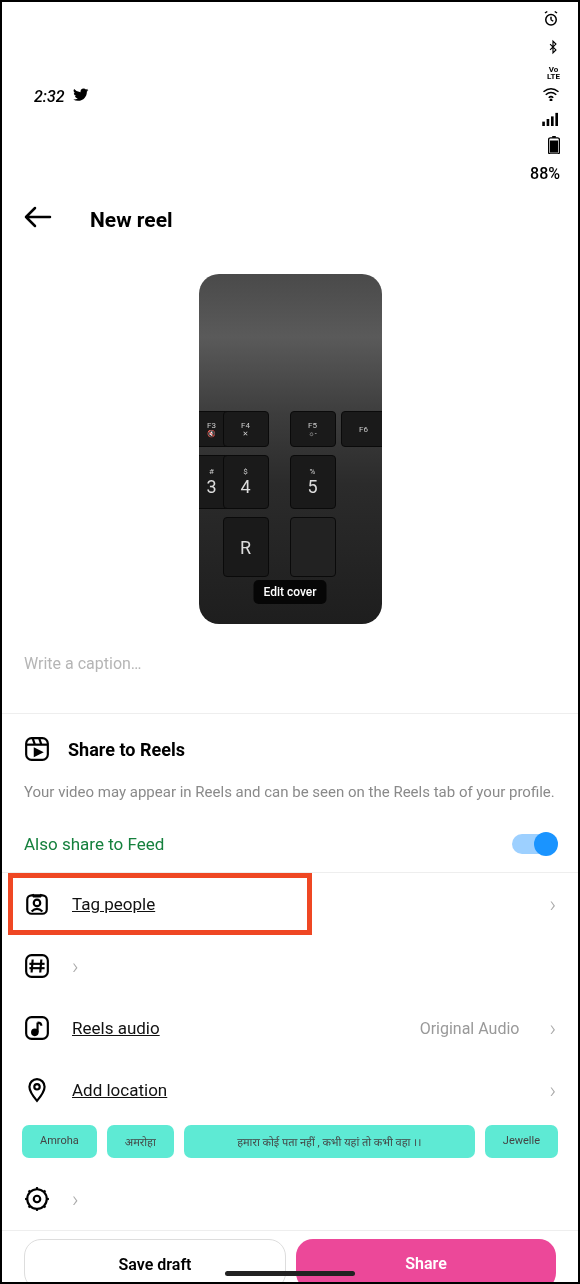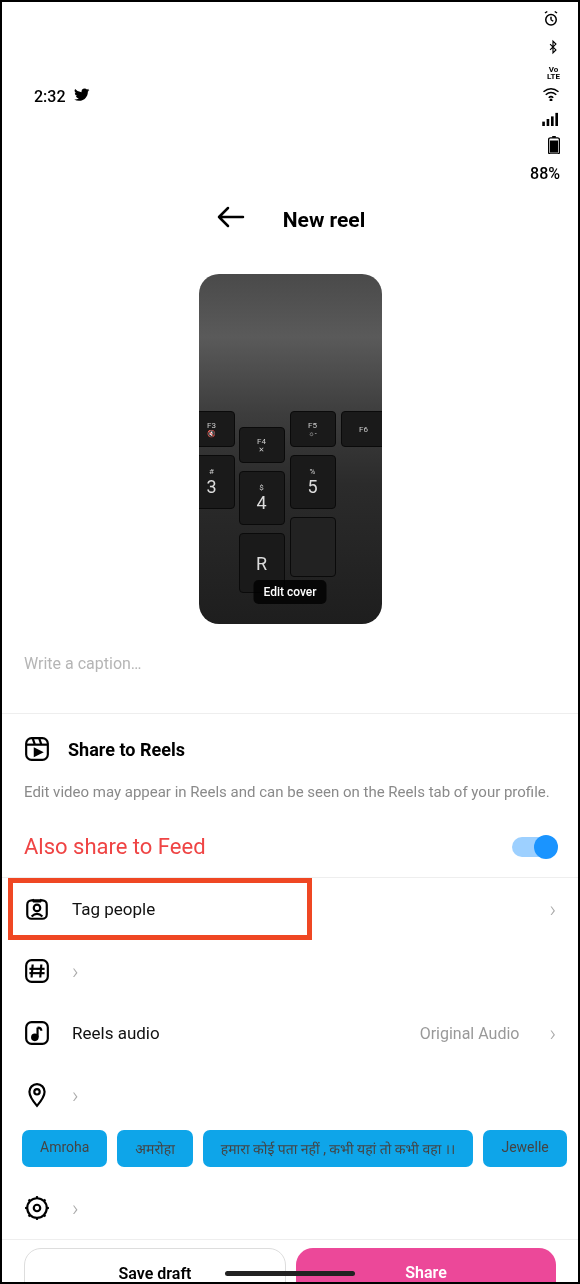--- a/index.html
+++ b/index.html
@@ -18,29 +18,28 @@
     }
     .status-bar {
       display: flex;
       justify-content: space-between;
       align-items: center;
       padding: 8px 18px 4px 32px;
       font-size: 16px;
       font-weight: 500;
       color: #000;
     }
-    .status-left { display: flex; align-items: center; gap: 8px; }
+    .status-left { display: flex; align-items: center; gap: 8px; font-style: italic; }
     .status-right { display: flex; align-items: flex-end; gap: 6px; flex-direction: column; }
     .twitter-icon { font-size: 15px; }
     .header {
       display: flex;
       align-items: center;
       padding: 16px 20px 14px;
       gap: 38px;
-      justify-content: center;
     }
     .back-arrow {
       font-size: 28px;
       font-weight: 300;
     }
     .header-title {
       font-size: 21px;
       font-weight: 700;
     }
     .cover-wrap {
@@ -75,21 +74,21 @@
       align-items: center;
       justify-content: center;
       padding: 3px;
     }
     .key .top { font-size: 8px; }
     .key .big { font-size: 18px; color: #ddd; }
     .key.row1 { top: 4px; width: 46px; height: 36px; }
     .key.row2 { top: 48px; width: 46px; height: 54px; }
     .key.row3 { top: 110px; width: 46px; height: 60px; }
     .k1 { left: -2px; }
-    .k2 { left: 48px; margin-top: 16px; }
+    .k2 { left: 32px; }
     .k3 { left: 99px; }
     .k4 { left: 150px; }
     .edit-cover {
       position: absolute;
       bottom: 20px;
       left: 50%;
       transform: translateX(-50%);
       background: rgba(0,0,0,0.8);
       color: #fff;
       font-size: 12px;
@@ -120,21 +119,21 @@
       font-size: 15px;
       color: #8a8a8a;
       line-height: 1.45;
     }
     .feed-row {
       display: flex;
       align-items: center;
       justify-content: space-between;
       padding: 18px 22px 18px;
     }
-    .feed-label { font-size: 22px; color: #ef4444; }
+    .feed-label { font-size: 17px; color: #15803d; }
     .toggle {
       width: 44px;
       height: 20px;
       background: #9dd0ff;
       border-radius: 20px;
       position: relative;
     }
     .toggle::after {
       content: "";
       position: absolute;
@@ -156,20 +155,21 @@
       width: 26px;
       height: 26px;
       display: flex;
       align-items: center;
       justify-content: center;
     }
     .list-label {
       font-size: 17px;
       color: #111;
       flex: 1;
+      text-decoration: underline;
     }
     .list-meta {
       font-size: 16px;
       color: #999;
       margin-right: 8px;
     }
     .chevron {
       color: #aaa;
       font-size: 22px;
       font-weight: 300;
@@ -183,24 +183,24 @@
       border: 5px solid #ef4723;
       pointer-events: none;
     }
     .chips {
       display: flex;
       gap: 10px;
       padding: 4px 20px 10px;
       overflow: hidden;
     }
     .chip {
-      background: #0ea5e9;
+      background: #5eead4;
       border-radius: 7px;
       padding: 9px 18px;
-      font-size: 14px;
+      font-size: 11px;
       color: #444;
       white-space: nowrap;
       flex-shrink: 0;
     }
     .chip.wide { flex: 1; text-align: center;}
     .btnbar {
       display: flex;
       gap: 10px;
       padding: 8px 22px 10px;
       background: #fff;
@@ -348,21 +348,21 @@
       <svg width="26" height="26" viewBox="0 0 24 24" class="svgicon" stroke-width="2.2">
           <rect x="2" y="2" width="20" height="20" rx="5"></rect>
           <line x1="2" y1="8" x2="22" y2="8"></line>
           <line x1="8" y1="2" x2="10" y2="8"></line>
           <line x1="14" y1="2" x2="16" y2="8"></line>
           <path d="M10 12 L16 15 L10 18 Z" fill="#000"></path>
         </svg>
     </span>
     <span class="share-title">Share to Reels</span>
   </div>
-  <div class="share-desc">Edit video may appear in Reels and can be seen on the Reels tab of your profile.</div>
+  <div class="share-desc">Your video may appear in Reels and can be seen on the Reels tab of your profile.</div>
 </div>
 
 <div class="feed-row">
   <span class="feed-label">Also share to Feed</span>
   <div class="toggle"></div>
 </div>
 
 <div class="divider"></div>
 
 <div class="list-item" style="position:relative">
@@ -406,20 +406,21 @@
   <span class="chevron">›</span>
 </div>
 
 <div class="list-item">
   <span class="list-icon">
     <svg width="26" height="26" viewBox="0 0 24 24" class="svgicon" stroke-width="2.2">
         <path d="M12 22 C6 15 5 12 5 9 A7 7 0 0 1 19 9 C19 12 18 15 12 22 Z"></path>
         <circle cx="12" cy="9" r="2.5"></circle>
       </svg>
   </span>
+  <span class="list-label">Add location</span>
   <span class="chevron">›</span>
 </div>
 
 <div class="chips">
   <div class="chip">Amroha</div>
   <div class="chip">अमरोहा</div>
   <div class="chip wide">हमारा कोई पता नहीं , कभी यहां तो कभी वहा ।।</div>
   <div class="chip">Jewelle</div>
 </div>
 

